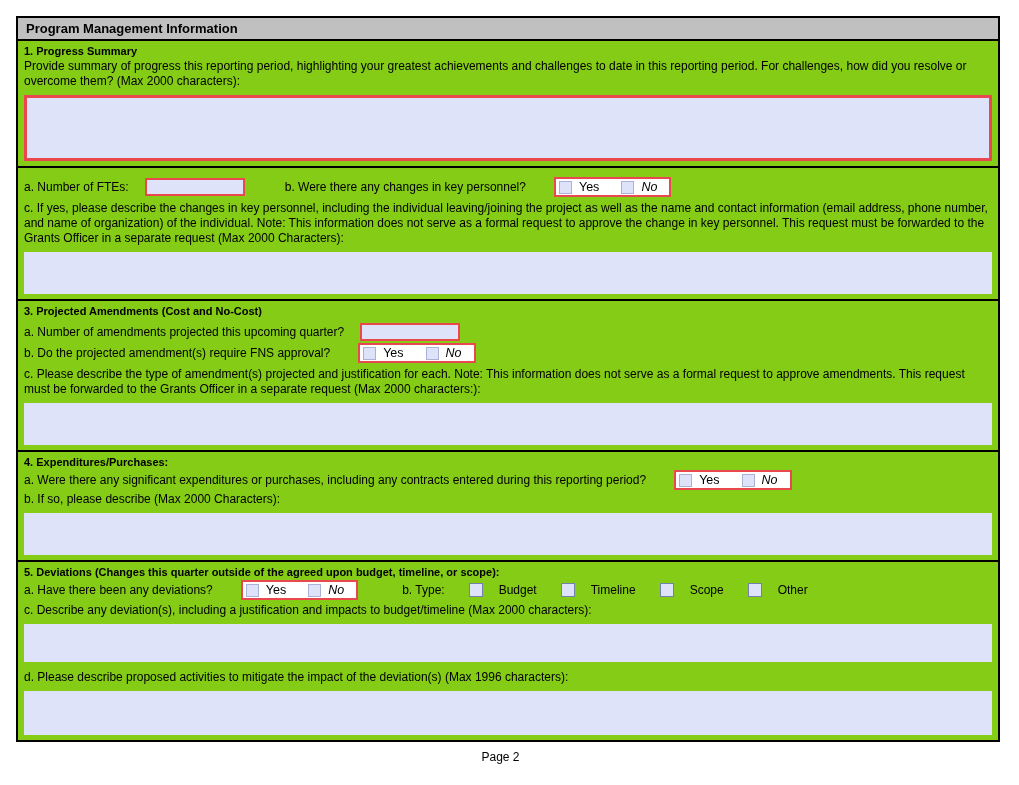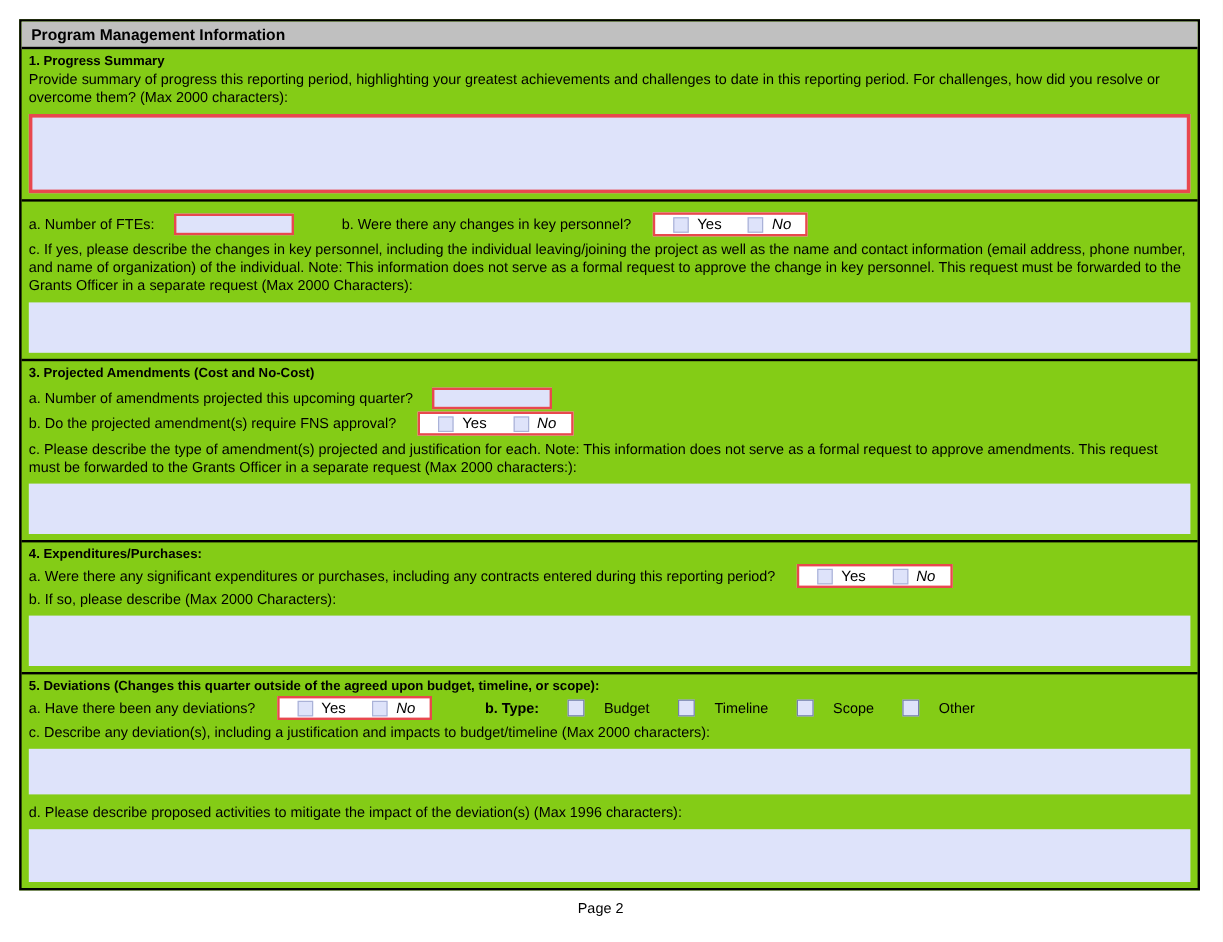--- a/index.html
+++ b/index.html
@@ -12,21 +12,21 @@
   .section:last-child { border-bottom:none; }
   .sec-title { font-weight:bold; font-size:11px; margin:1px 0 2px 0; }
   .desc { margin:0; line-height:15px; }
   .field-area { background:#dee3fa; border:none; width:100%; display:block;
                 resize:none; margin-top:6px; font-family:"Liberation Sans", sans-serif; font-size:12px; }
   .field-area.red { border:3px solid #e8484e; }
   .row { display:flex; align-items:center; margin:6px 0 4px 0; flex-wrap:nowrap;gap:10px; }
   .small-input { background:#dee3fa; border:2.5px solid #e8484e; width:100px; height:18px;
                  margin-left:6px; font-family:"Liberation Sans", sans-serif; font-size:12px; padding:0 3px; }
   .yesno { display:inline-flex; align-items:center; border:2.5px solid #e8484e; background:#fff;
-           padding:1px 10px 1px 15px; margin-left:8px; }
+           padding:1px 10px 1px 3px; margin-left:18px; }
   .cb { display:inline-block; width:13px; height:13px; background:#dee3fa; border:1px solid #aab2d8;
         cursor:pointer; }
   .yesno .lbl { font-size:12.5px; margin:0 22px 0 7px; }
   .yesno .lbl:last-child { margin-right:2px;font-style:italic; }
   .typebox { display:inline-block; width:14px; height:14px; background:#dee3fa; border:1px solid #7581ad;
              margin:0 6px 0 14px; cursor:pointer; }
   .type-lbl { font-size:12px; }
   .footer { position:absolute; top:750px; left:0; width:1001px; text-align:center; font-size:12px; }
   .gap-b { margin-left:30px; }
 </style>
@@ -96,21 +96,21 @@
   <div class="section">
     <div class="sec-title">5. Deviations (Changes this quarter outside of the agreed upon budget, timeline, or scope):</div>
     <div class="row" style="margin:2px 0 3px 0;">
       <span>a. Have there been any deviations?</span>
       <span class="yesno">
         <span class="cb"></span>
         <span class="lbl">Yes</span>
         <span class="cb"></span>
         <span class="lbl">No</span>
       </span>
-      <span style="margin-left:34px;font-weight:bold;">b. Type:</span>
+      <span style="margin-left:34px;">b. Type:</span>
       <span class="typebox"></span>
       <span class="type-lbl">Budget</span>
       <span class="typebox"></span>
       <span class="type-lbl">Timeline</span>
       <span class="typebox"></span>
       <span class="type-lbl">Scope</span>
       <span class="typebox"></span>
       <span class="type-lbl">Other</span>
     </div>
     <p class="desc">c. Describe any deviation(s), including a justification and impacts to budget/timeline (Max 2000 characters):</p>

